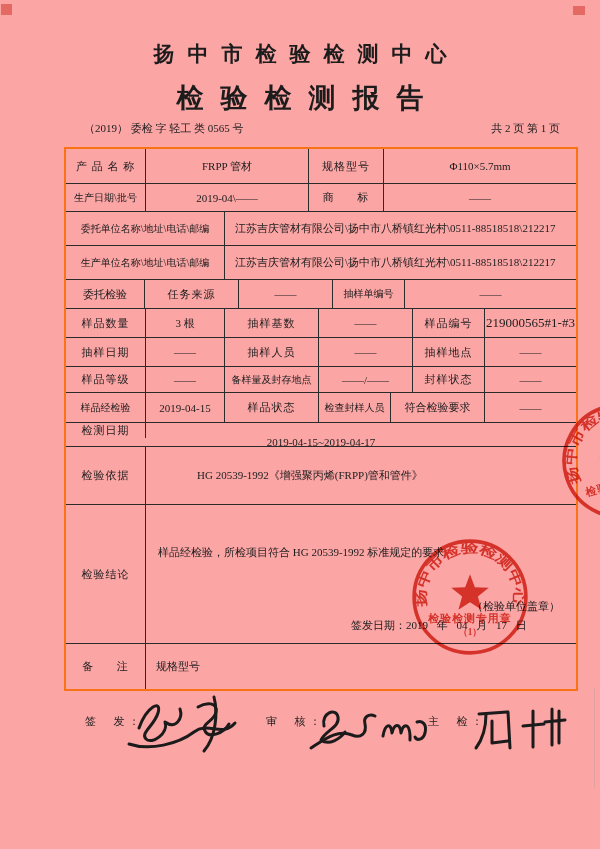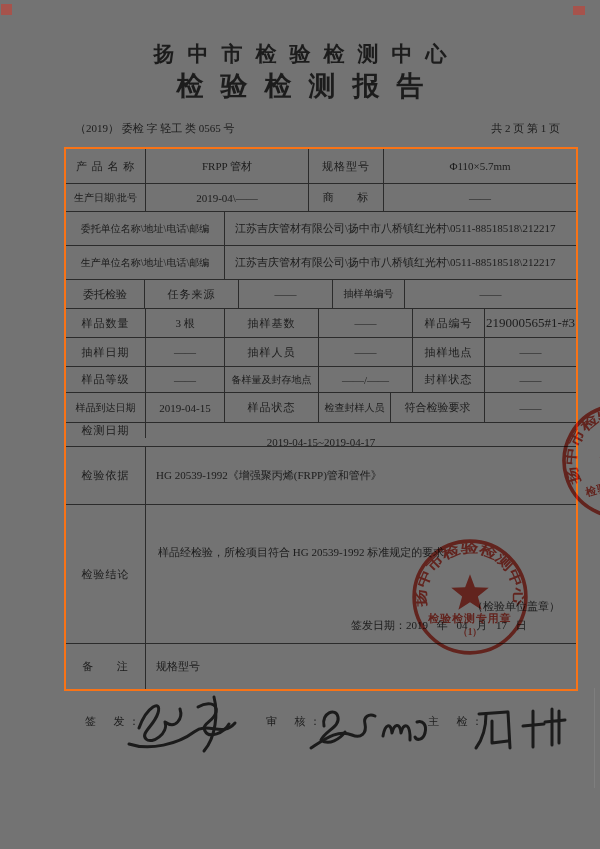--- a/index.html
+++ b/index.html
@@ -1,35 +1,35 @@
 <!DOCTYPE html>
 <html><head>
 <meta charset="utf-8">
 <style>
   html,body{margin:0;padding:0;}
   .page{
     position:relative;
     width:600px;height:849px;
-    background:#737373;
+    background:#fca5a5;
     overflow:hidden;
     font-family:"Liberation Serif","DejaVu Serif",serif;
     color:#1c1c1c;
   }
   .org-title{
     position:absolute;top:40px;left:0;width:100%;
     text-align:center;font-size:21px;font-weight:bold;
     letter-spacing:13px;text-indent:13px;
   }
   .report-title{
-    position:absolute;top:68px;left:0;width:100%;
+    position:absolute;top:80px;left:0;width:100%;
     text-align:center;font-size:27px;font-weight:bold;
     letter-spacing:17px;text-indent:17px;
   }
   .meta-row{
-    position:absolute;top:121px;left:75px;right:40px;
+    position:absolute;top:121px;left:84px;right:40px;
     display:flex;justify-content:space-between;
     font-size:11px;white-space:pre;
   }
   
   .tbl{
     position:absolute;left:64px;top:147px;width:514px;
     border:2px solid #f97316;box-sizing:border-box;
     font-size:11px;
   }
   .tr{display:flex;border-bottom:1px solid #2b2b2b;box-sizing:border-box;}
@@ -41,21 +41,21 @@
   }
   .td:last-child{border-right:none;}
   .lab{letter-spacing:1px;}
   .left{justify-content:flex-start;padding-left:10px;text-align:left;}
   .grow{flex:1;}
   .fs10{font-size:10px;letter-spacing:0;}
   .fs95{font-size:13px;letter-spacing:0;}
   .w80{width:80px;}.w163{width:163px;}.w75{width:75px;}
   .w159{width:159px;}.w79{width:79px;}.w94{width:94px;}.w72{width:72px;}
   .h35{height:35px;}.h28{height:28px;}.h34{height:34px;}.h29{height:29px;}
-  .h26{height:26px;}.h30{height:30px;}.h24{height:24px;flex-direction:column;}.h58{height:58px;}
+  .h26{height:26px;}.h30{height:30px;}.h24{height:24px;flex-direction:column;}.h58{height:58px;gap:41px;}
   .h139{height:139px;}.h45{height:45px;}
   .conc-cell{position:relative;display:block;}
   .conc-text{position:absolute;top:40px;left:12px;white-space:pre;}
   .stamp-hint{position:absolute;top:94px;right:16px;font-size:11px;white-space:pre;}
   .issue-line{position:absolute;top:113px;left:205px;font-size:11px;white-space:pre;}
   .issue-line .dt{word-spacing:6px;}
   
   .stamp{position:absolute;mix-blend-mode:multiply;opacity:.9;}
   .stamp-main{left:411px;top:538px;}
   .stamp-edge{left:561px;top:402px;transform:rotate(-16deg);}
@@ -140,21 +140,21 @@
     <div class="tr h26">
       <div class="td w80 lab">样品等级</div>
       <div class="td w79">——</div>
       <div class="td w94 fs10">备样量及封存地点</div>
       <div class="td w94">——/——</div>
       <div class="td w72 lab">封样状态</div>
       <div class="td grow">——</div>
     </div>
 
     <div class="tr h30">
-      <div class="td w80 fs10">样品到达日期</div>
+      <div class="td w80 fs10">样品经检验</div>
       <div class="td w79">2019-04-15</div>
       <div class="td w94 lab">样品状态</div>
       <div class="td w72 fs10">检查封样人员</div>
       <div class="td w94">符合检验要求</div>
       <div class="td grow">——</div>
     </div>
 
     <div class="tr h24">
       <div class="td w80 lab">检测日期</div>
       <div class="td grow">2019-04-15~2019-04-17</div>

